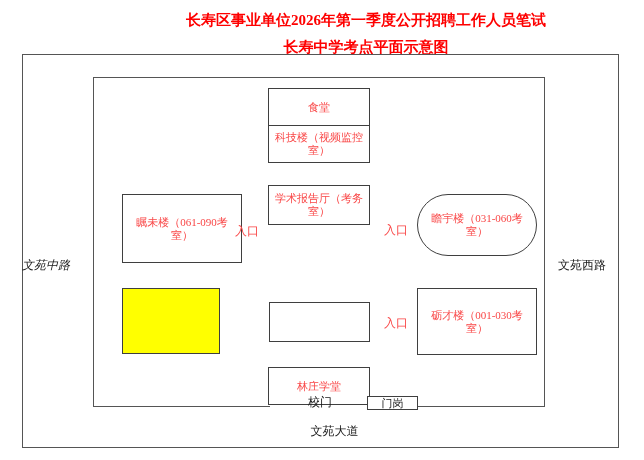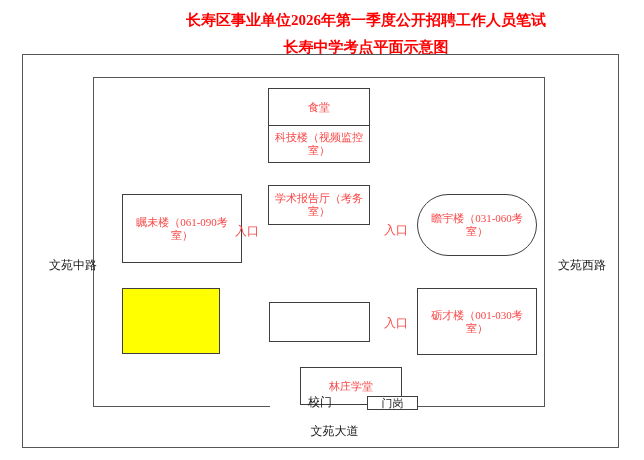--- a/index.html
+++ b/index.html
@@ -47,21 +47,21 @@
   <div class="abs title-line" style="top:11px;">长寿区事业单位2026年第一季度公开招聘工作人员笔试</div>
   <div class="abs title-line" style="top:38px;">长寿中学考点平面示意图</div>
 
   <div class="abs outer-rect"></div>
 
 
   <div class="abs inner-rect"></div>
   <div class="abs fence-seg" style="left:93px;top:405.5px;width:177px;"></div>
   <div class="abs fence-seg" style="left:418px;top:405.5px;width:127px;"></div>
 
-  <div class="abs road-label" style="left:38px;top:259px;width:70px;">文苑中路</div>
+  <div class="abs road-label" style="left:11px;top:259px;width:70px;font-style:italic;">文苑中路</div>
   <div class="abs road-label" style="left:546px;top:259px;width:72px;">文苑西路</div>
   <div class="abs road-label" style="left:22px;top:425px;width:625px;">文苑大道</div>
 
   <div class="abs bldg" style="left:268px;top:88px;width:102px;height:26px;">
     <span>食堂</span>
   </div>
   <div class="abs bldg" style="left:268px;top:125px;width:102px;height:31px;">
     <span>科技楼（视频监控室）</span>
   </div>
   <div class="abs bldg" style="left:268px;top:164px;width:102px;height:40px;margin-top:21px;">
@@ -75,21 +75,21 @@
 
   <div class="abs bldg" style="left:417px;top:194px;width:120px;height:62px;border-radius:32px;">
     <span>瞻宇楼（031-060考室）</span>
   </div>
   <div class="abs bldg" style="left:417px;top:288px;width:120px;height:67px;">
     <span>砺才楼（001-030考室）</span>
   </div>
 
   <div class="abs bldg" style="left:269px;top:302px;width:101px;height:40px;"></div>
 
-  <div class="abs bldg" style="left:268px;top:367px;width:102px;height:16px;margin-left:32px;">
+  <div class="abs bldg" style="left:268px;top:367px;width:102px;height:16px;">
     <span>林庄学堂</span>
   </div>
 
   <div class="abs entrance" style="left:233px;top:225px;width:28px;">入口</div>
   <div class="abs entrance" style="left:382px;top:224px;width:28px;">入口</div>
   <div class="abs entrance" style="left:382px;top:317px;width:28px;">入口</div>
 
   <div class="abs gate-label" style="left:285px;top:396px;width:70px;">校门</div>
   <div class="abs bldg black-text" style="left:367px;top:396px;width:51px;height:14px;padding:0;">
     <span>门岗</span>

